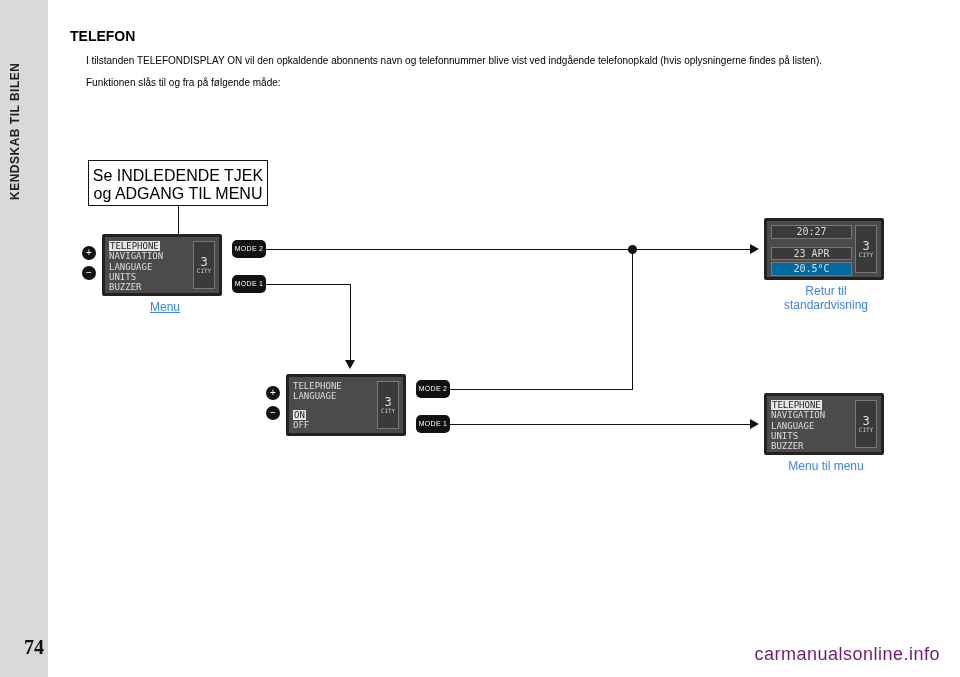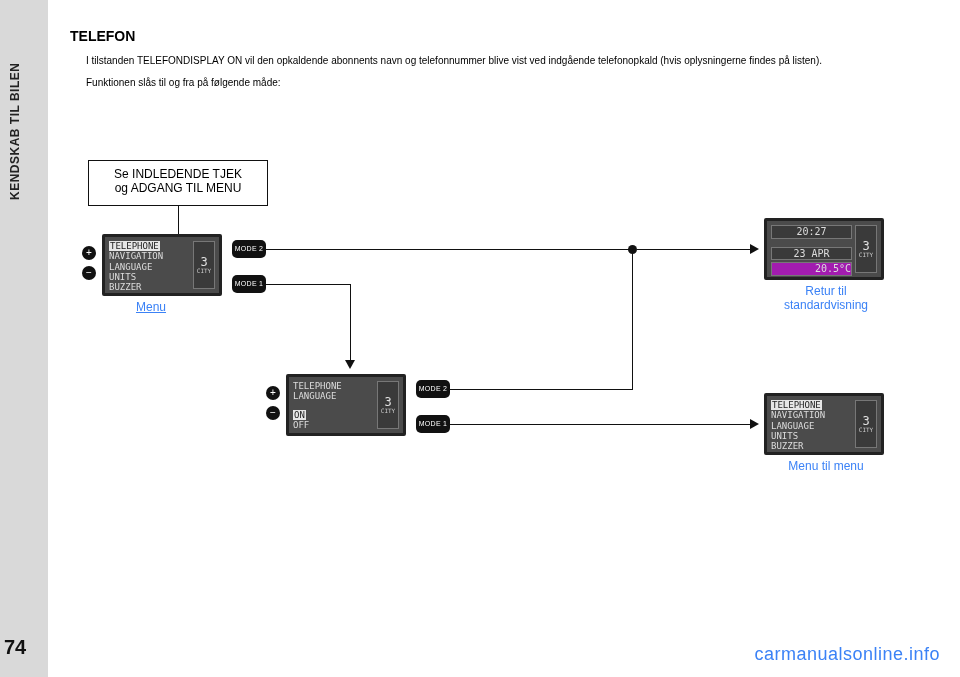--- a/index.html
+++ b/index.html
@@ -32,41 +32,42 @@
       white-space: nowrap;
     }
     .page-num {
       position: absolute;
       left: 4px;
       bottom: 18px;
       font-weight: bold;
       font-size: 20px;
       color: #111;
       width: 40px;
-      text-align: left;
+      text-align: right;
+      font-family: Liberation Serif, serif;
     }
     .content { position: absolute; left: 70px; top: 28px; right: 30px; }
     h2 { font-size: 14px; font-weight: bold; margin-bottom: 10px; }
     p { font-size: 10px; line-height: 1.35; margin-bottom: 8px; text-indent: 16px; }
 
     .diagram {
       position: absolute;
       left: 70px;
       top: 160px;
       width: 860px;
       height: 360px;
     }
 
     
     .intro-box {
       position: absolute;
       left: 18px; top: 0;
       width: 180px; height: 46px;
       border: 1px solid #111;
-      font-size: 12px;
+      font-size: 16px;
       text-align: center;
       padding-top: 6px;
       background: #fff;
     }
 
     
     .screen {
       position: absolute;
       width: 120px; height: 62px;
       background: #4b4b4b;
@@ -143,21 +144,21 @@
 
     
     .arrow-r { position: absolute; width: 0; height: 0; border-top: 5px solid transparent; border-bottom: 5px solid transparent; border-left: 9px solid #111; }
     .arrow-d { position: absolute; width: 0; height: 0; border-left: 5px solid transparent; border-right: 5px solid transparent; border-top: 9px solid #111; }
     .dot { position: absolute; width: 9px; height: 9px; background: #111; border-radius: 50%; }
 
     .watermark {
       position: absolute;
       right: 20px;
       bottom: 12px;
-      color: #3b82f6;
+      color: #701a75;
       font-size: 18px;
       letter-spacing: 0.5px;
     }
   </style>
 </head>
 <body>
 
 <div class="side-tab">
   <div class="side-label">KENDSKAB TIL BILEN</div>
   <div class="page-num">74</div>
@@ -185,21 +186,21 @@
       <div>NAVIGATION</div>
       <div>LANGUAGE</div>
       <div>UNITS</div>
       <div>BUZZER</div>
     </div>
     <div class="side">
       <div class="gear">3</div>
       <div class="city">CITY</div>
     </div>
   </div>
-  <div class="caption" style="left:46px; top:140px; width:70px;text-decoration:underline;">Menu</div>
+  <div class="caption" style="left:60px; top:140px; width:70px;text-decoration:underline;">Menu</div>
 
   <div class="mode-btn" style="left:162px; top:80px;">MODE 2</div>
   <div class="mode-btn" style="left:162px; top:115px;">MODE 1</div>
 
   <div class="line" style="left:196px; top:89px; height:1px; width:364px;"></div>
   <div class="dot" style="left:558px; top:85px;"></div>
   <div class="line" style="left:567px; top:89px; height:1px; width:113px;"></div>
   <div class="arrow-r" style="left:680px; top:84px;"></div>
 
   <div class="line" style="left:196px; top:124px; height:1px; width:84px;"></div>
@@ -227,21 +228,21 @@
   <div class="line" style="left:380px; top:229px; height:1px; width:182px;"></div>
   <div class="line" style="left:562px; top:93px; width:1px; height:137px;"></div>
 
   <div class="line" style="left:380px; top:264px; height:1px; width:300px;"></div>
   <div class="arrow-r" style="left:680px; top:259px;"></div>
 
   <div class="screen" style="left:694px; top:58px;">
     <div class="list" style="font-size:10px;">
       <div style="background:#3a3a3a;border:1px solid #777;margin-bottom:8px;text-align:center;">20:27</div>
       <div style="background:#3a3a3a;border:1px solid #777;margin-bottom:2px;text-align:center;">23 APR</div>
-      <div style="background:#a21caf;border:1px solid #777;text-align:right;">20.5°C</div>
+      <div style="background:#0369a1;border:1px solid #777;text-align:center;">20.5°C</div>
     </div>
     <div class="side">
       <div class="gear">3</div>
       <div class="city">CITY</div>
     </div>
   </div>
   <div class="caption" style="left:694px; top:124px; width:124px;">
     <div>Retur til</div>
     <div>standardvisning</div>
   </div>

